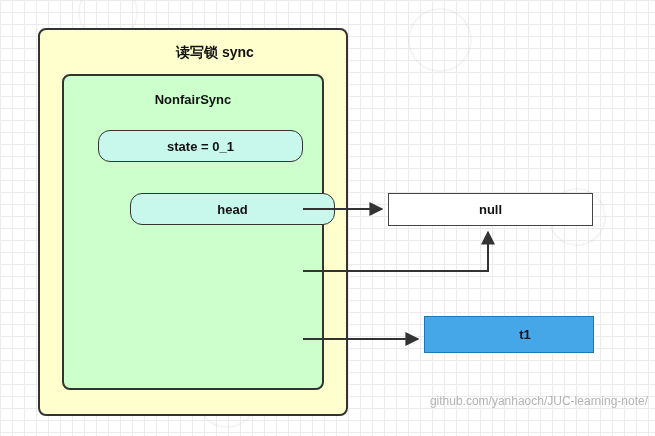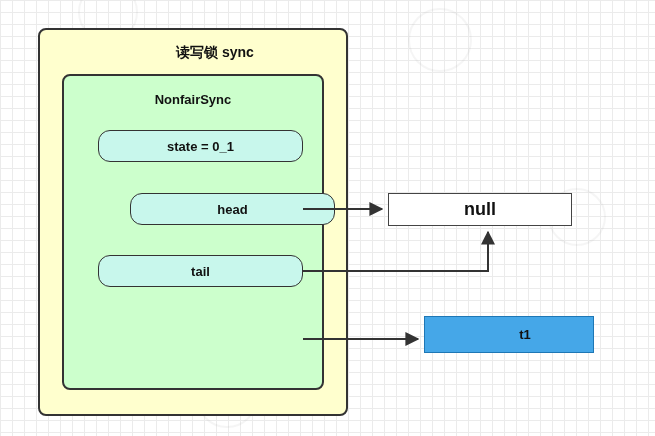--- a/index.html
+++ b/index.html
@@ -61,27 +61,27 @@
     justify-content:center;
     font-size:13px;
     font-weight:bold;
     color:#111;
   }
   .field-state{ top:130px; }
   .field-head{ top:193px;margin-left:32px; }
   .field-tail{ top:255px; }
   .field-owner{ top:323px; }
   .null-box{
-    left:388px; top:193px; width:184px; height:33px;
+    left:388px; top:193px; width:205px; height:33px;
     background:#ffffff;
     border:1.5px solid #444;
     display:flex;
     align-items:center;
     justify-content:center;
-    font-size:18px;
+    font-size:13px;
     font-weight:bold;
     color:#111;
   }
   .t1-box{
     left:424px; top:316px; width:170px; height:37px;
     background:#45a7e8;
     border:1.5px solid #1e77b5;
     display:flex;
     align-items:center;
     justify-content:center;
@@ -127,30 +127,30 @@
   <div class="stamp stamp-5"></div>
 
   <div class="box outer-box"></div>
   <div class="outer-title">读写锁 sync</div>
 
   <div class="box inner-box"></div>
   <div class="inner-title">NonfairSync</div>
 
   <div class="box field field-state">state = 0_1</div>
   <div class="box field field-head">head</div>
-  <div class="box field field-tail">tail</div>
 
   <div class="box null-box">null</div>
   <div class="box t1-box">t1</div>
 
   <svg class="arrows" width="655" height="436">
     <defs>
       <marker id="arrow" viewBox="0 0 10 10" refX="9" refY="5" markerWidth="7" markerHeight="7" orient="auto-start-reverse">
         <path d="M0,0 L10,5 L0,10 z" fill="#333"></path>
       </marker>
     </defs>
     <path d="M303,209 H382" stroke="#333" stroke-width="2" fill="none" marker-end="url(#arrow)"></path>
     <path d="M303,271 H488 V232" stroke="#333" stroke-width="2" fill="none" marker-end="url(#arrow)"></path>
     <path d="M303,339 H418" stroke="#333" stroke-width="2" fill="none" marker-end="url(#arrow)"></path>
   </svg>
 
+  <div class="watermark-url">github.com/yanhaoch/JUC-learning-note/</div>
 
 </div>
 
 </body></html>

